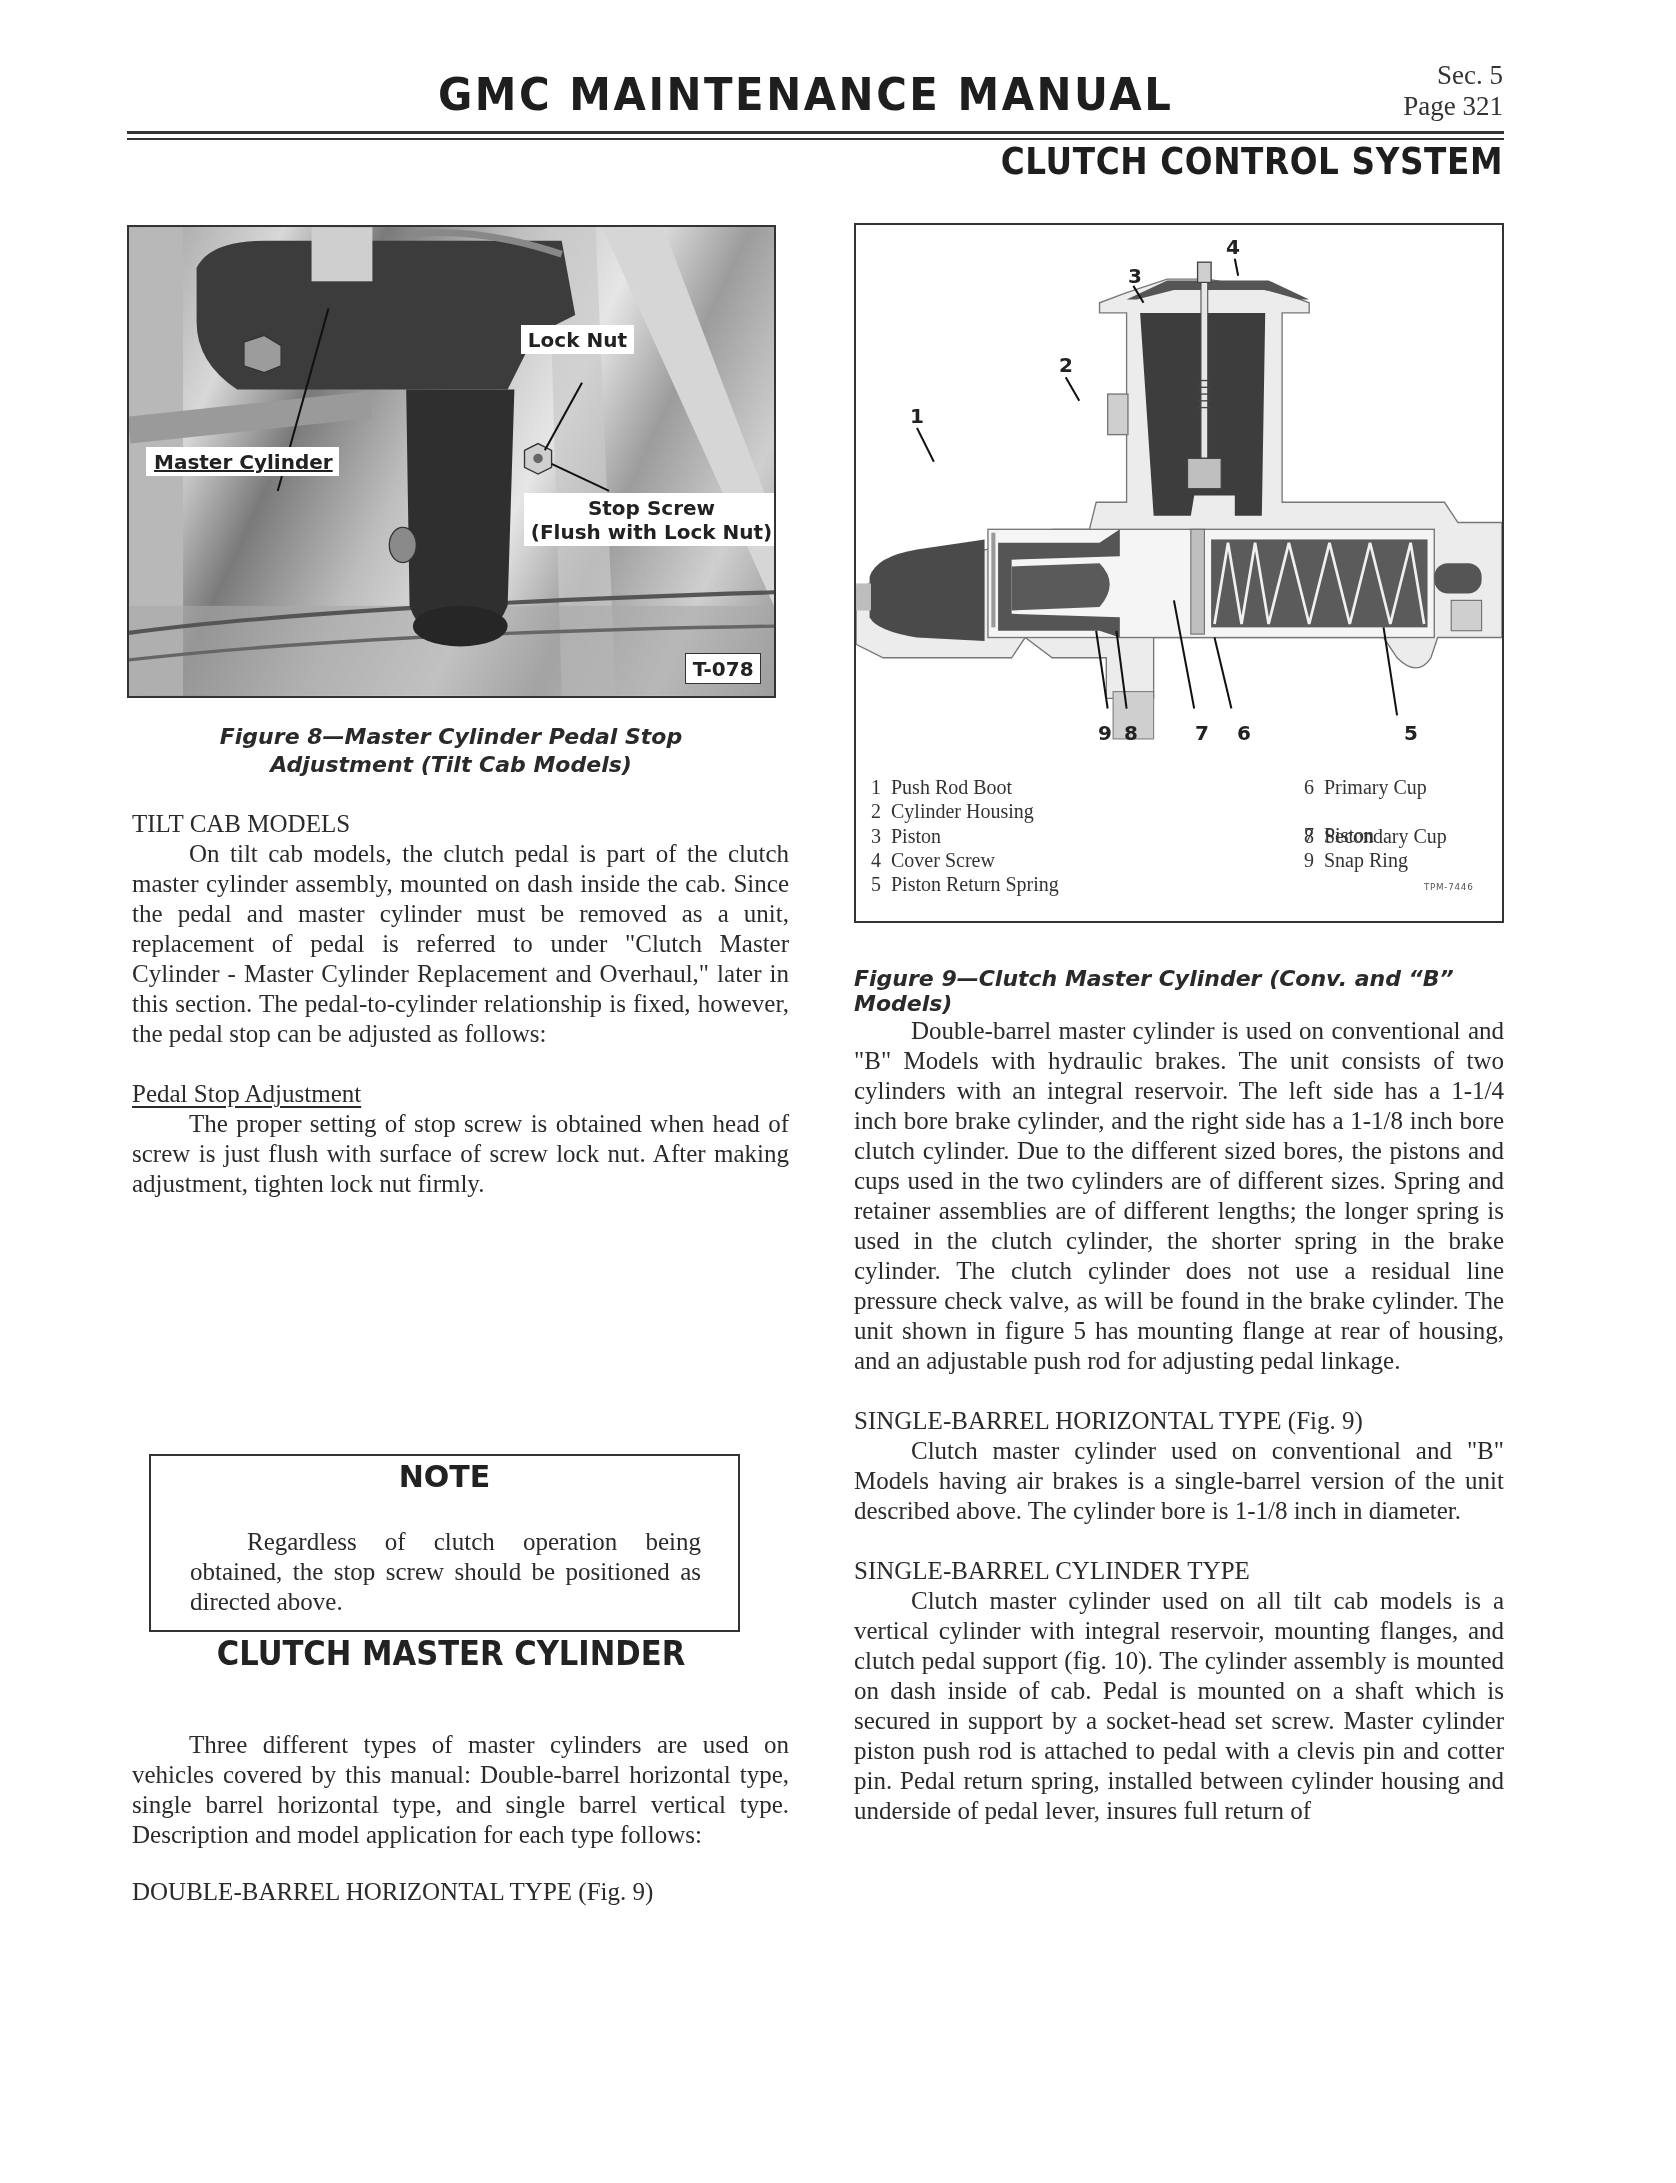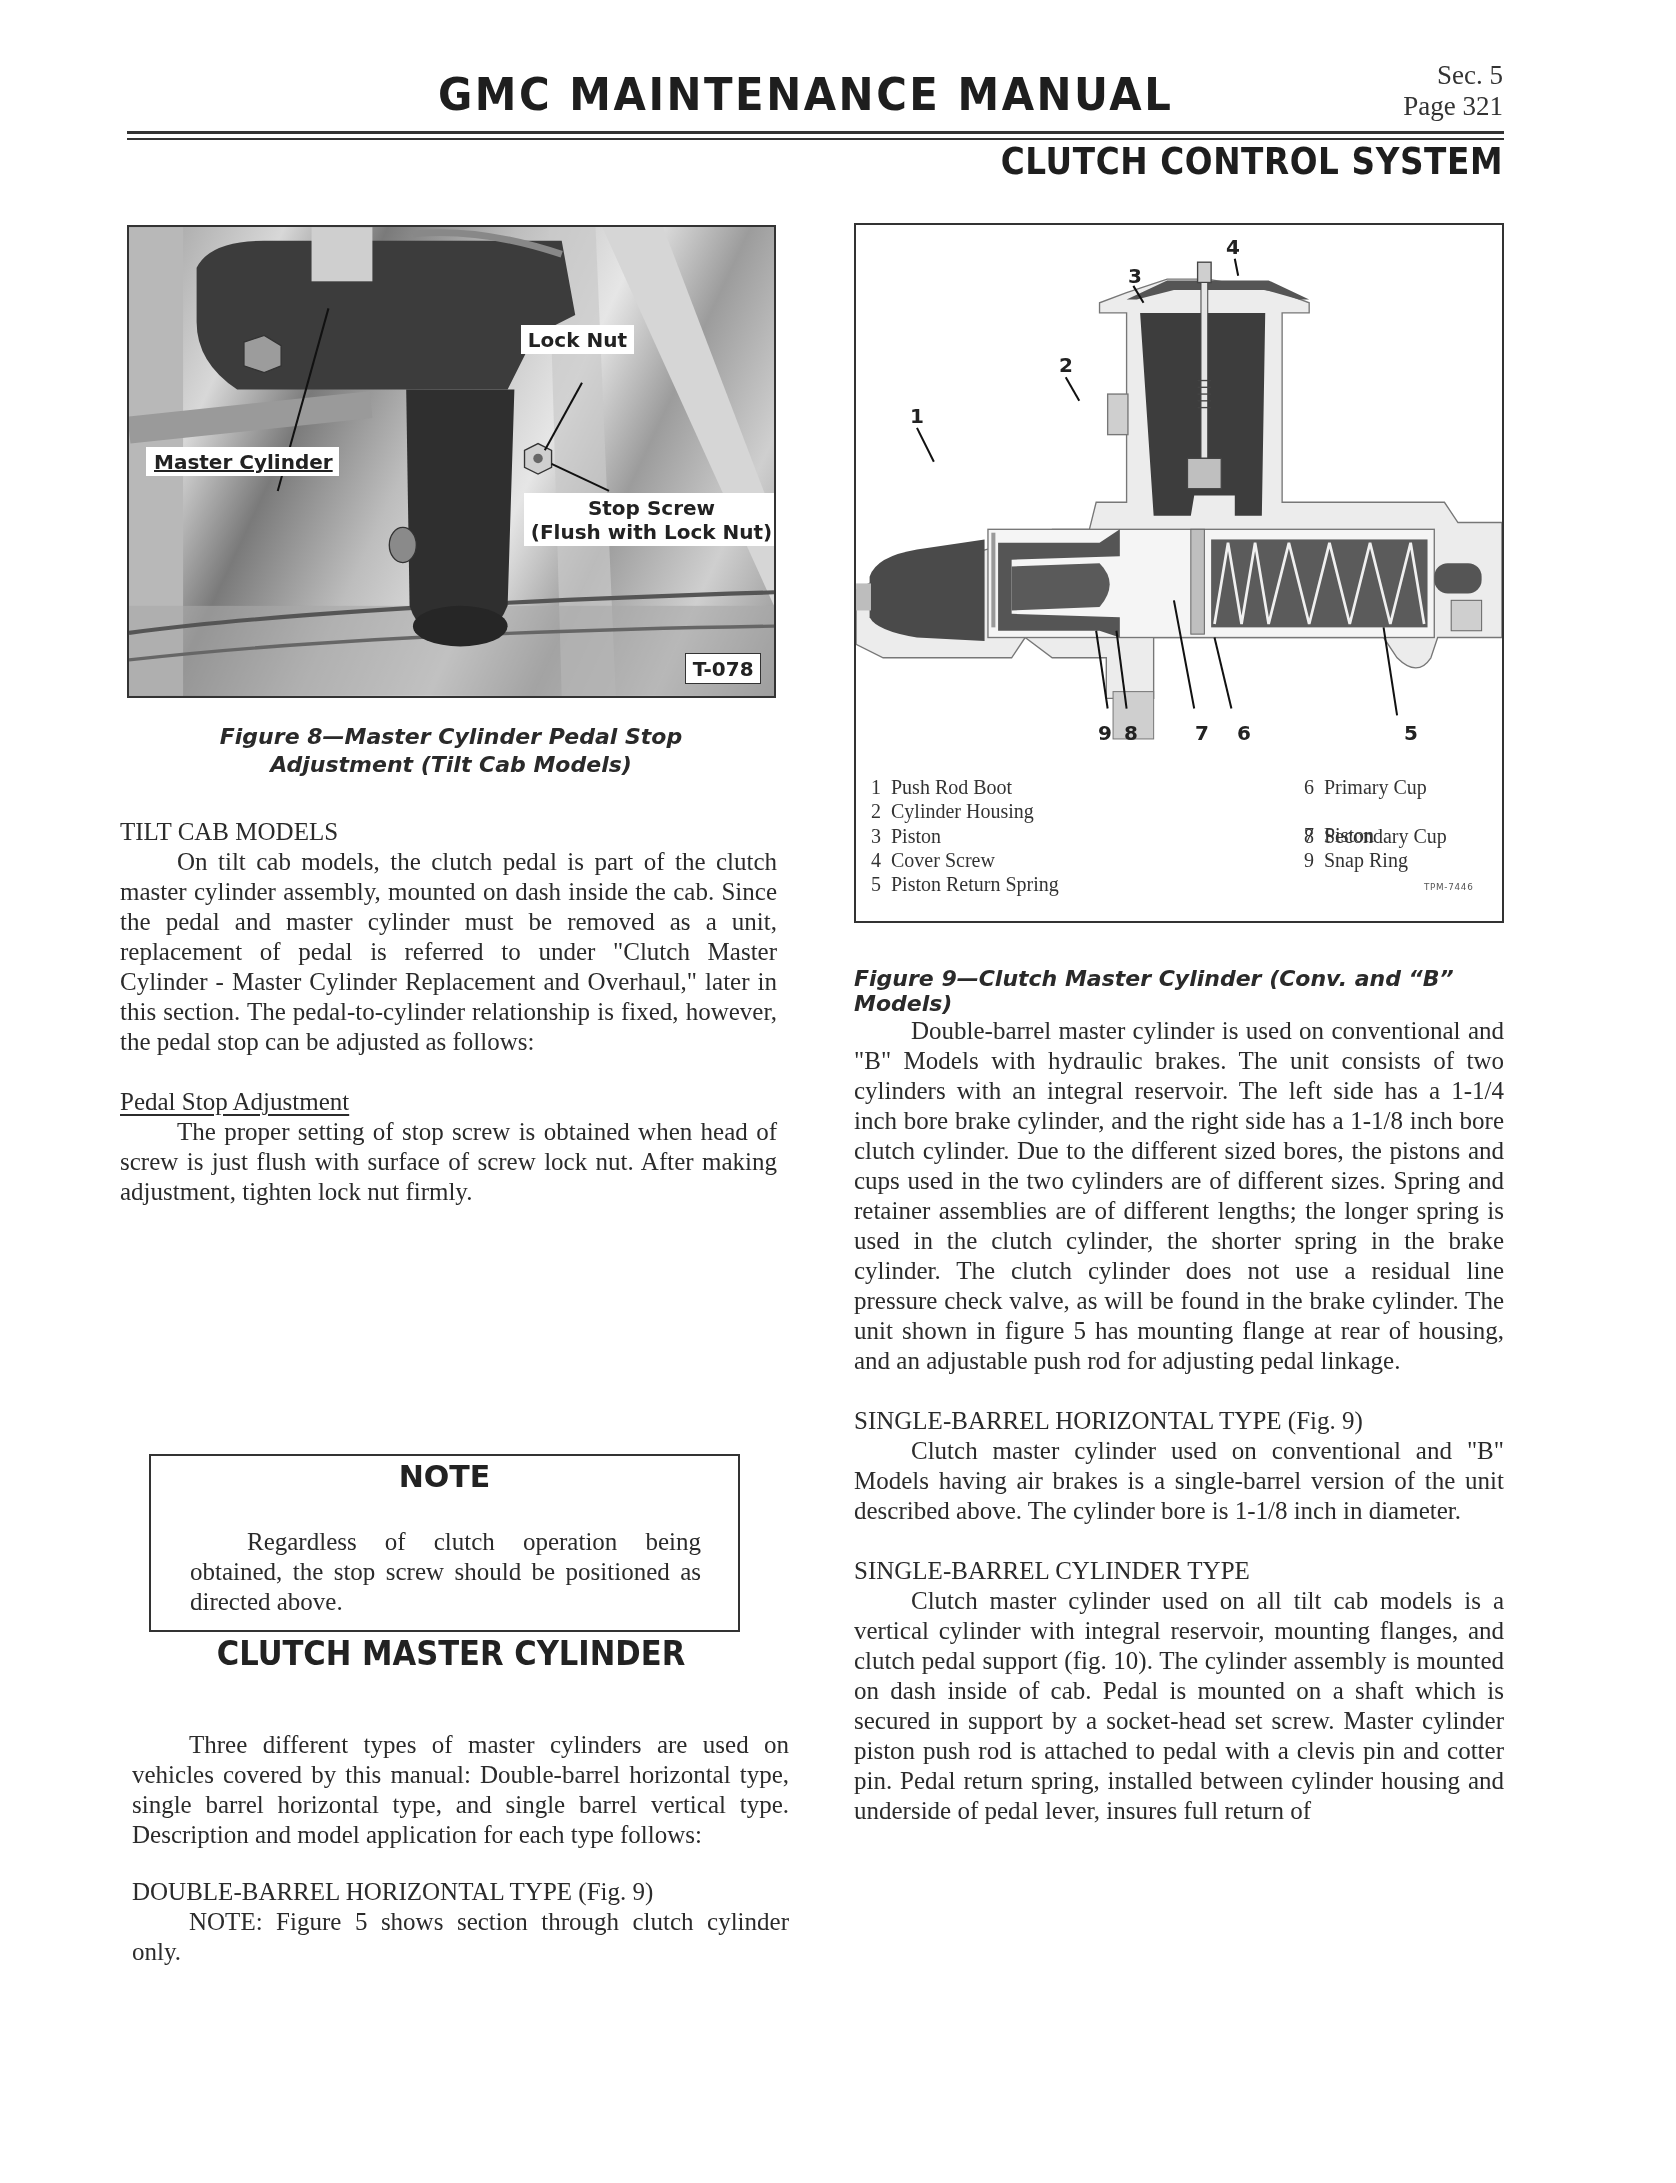--- a/index.html
+++ b/index.html
@@ -167,40 +167,39 @@
   <div class="legend-item serif" style="left:15px; top:624px;"><span>4</span>&nbsp;&nbsp;<span>Cover Screw</span></div>
   <div class="legend-item serif" style="left:15px; top:648px;"><span>5</span>&nbsp;&nbsp;<span>Piston Return Spring</span></div>
   <div class="legend-item serif" style="left:448px; top:551px;"><span>6</span>&nbsp;&nbsp;<span>Primary Cup</span></div>
   <div class="legend-item serif" style="left:448px; top:575px;margin-top:24px;"><span>7</span>&nbsp;&nbsp;<span>Piston</span></div>
   <div class="legend-item serif" style="left:448px; top:600px;"><span>8</span>&nbsp;&nbsp;<span>Secondary Cup</span></div>
   <div class="legend-item serif" style="left:448px; top:624px;"><span>9</span>&nbsp;&nbsp;<span>Snap Ring</span></div>
   <div id="fig9-code" class="sans" style="left:568px; top:657px;">TPM-7446</div>
 </div>
 <div class="abs sans" id="fig9-cap">Figure 9—Clutch Master Cylinder (Conv. and “B” Models)</div>
 
-<div class="abs col serif" style="left:120px; width:657px; top:809px;margin-top:8px;">
+<div class="abs col serif" style="left:132px; width:657px; top:809px;">
   <div class="subhead">TILT CAB MODELS</div>
   <p class="indent">On tilt cab models, the clutch pedal is part of the clutch master cylinder assembly, mounted on dash inside the cab. Since the pedal and master cylinder must be removed as a unit, replacement of pedal is referred to under "Clutch Master Cylinder - Master Cylinder Replacement and Overhaul," later in this section. The pedal-to-cylinder relationship is fixed, however, the pedal stop can be adjusted as follows:</p>
   <div style="height:30px;"></div>
   <div class="subhead"><span class="underline">Pedal Stop Adjustment</span></div>
   <p class="indent">The proper setting of stop screw is obtained when head of screw is just flush with surface of screw lock nut. After making adjustment, tighten lock nut firmly.</p>
 </div>
 
 <div class="abs serif" id="note-box">
   <div id="note-title" class="sans">NOTE</div>
   <div id="note-body" class="indent">Regardless of clutch operation being obtained, the stop screw should be positioned as directed above.</div>
 </div>
 
 <div class="abs sans" id="section-head">CLUTCH MASTER CYLINDER</div>
 
 <div class="abs col serif" style="left:132px; width:657px; top:1730px;">
   <p class="indent">Three different types of master cylinders are used on vehicles covered by this manual: Double-barrel horizontal type, single barrel horizontal type, and single barrel vertical type. Description and model application for each type follows:</p>
   <div style="height:27px;"></div>
   <div class="subhead">DOUBLE-BARREL HORIZONTAL TYPE (Fig. 9)</div>
-  <p class="indent">NOTE: Figure 5 shows section through clutch cylinder only.</p>
 </div>
 
 <div class="abs col serif" style="left:854px; width:650px; top:1016px;">
   <p class="indent">Double-barrel master cylinder is used on conventional and "B" Models with hydraulic brakes. The unit consists of two cylinders with an integral reservoir. The left side has a 1-1/4 inch bore brake cylinder, and the right side has a 1-1/8 inch bore clutch cylinder. Due to the different sized bores, the pistons and cups used in the two cylinders are of different sizes. Spring and retainer assemblies are of different lengths; the longer spring is used in the clutch cylinder, the shorter spring in the brake cylinder. The clutch cylinder does not use a residual line pressure check valve, as will be found in the brake cylinder. The unit shown in figure 5 has mounting flange at rear of housing, and an adjustable push rod for adjusting pedal linkage.</p>
   <div style="height:30px;"></div>
   <div class="subhead">SINGLE-BARREL HORIZONTAL TYPE (Fig. 9)</div>
   <p class="indent">Clutch master cylinder used on conventional and "B" Models having air brakes is a single-barrel version of the unit described above. The cylinder bore is 1-1/8 inch in diameter.</p>
   <div style="height:30px;"></div>
   <div class="subhead">SINGLE-BARREL CYLINDER TYPE</div>
   <p class="indent">Clutch master cylinder used on all tilt cab models is a vertical cylinder with integral reservoir, mounting flanges, and clutch pedal support (fig. 10). The cylinder assembly is mounted on dash inside of cab. Pedal is mounted on a shaft which is secured in support by a socket-head set screw. Master cylinder piston push rod is attached to pedal with a clevis pin and cotter pin. Pedal return spring, installed between cylinder housing and underside of pedal lever, insures full return of</p>

